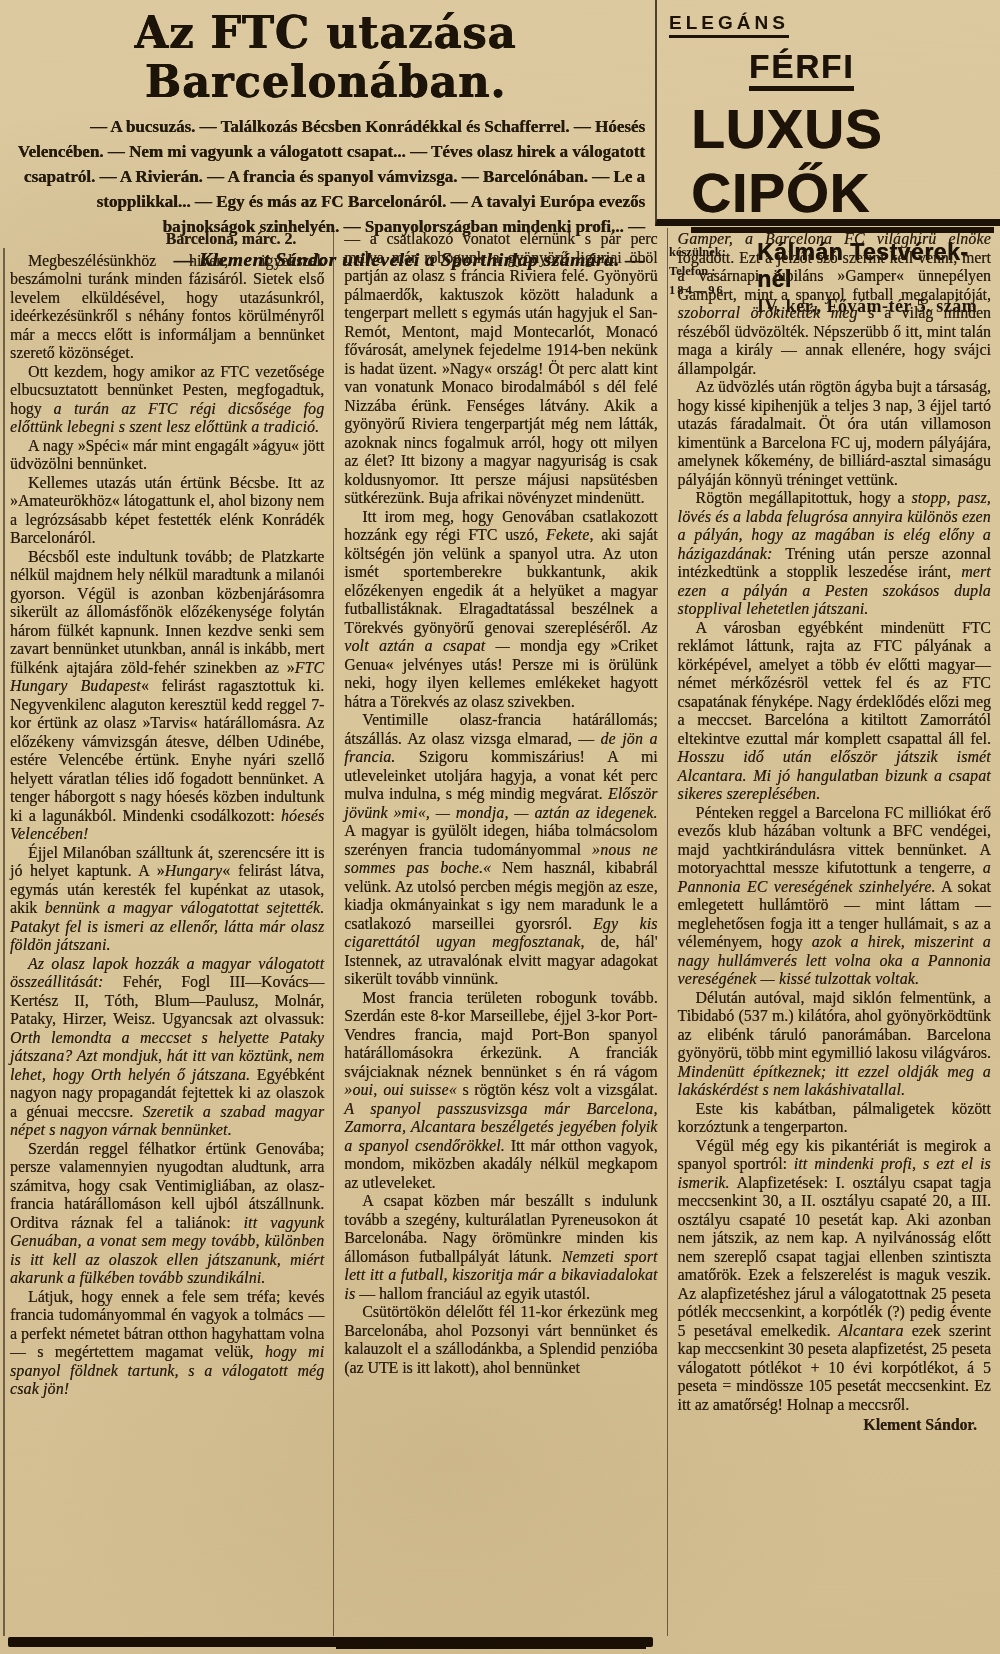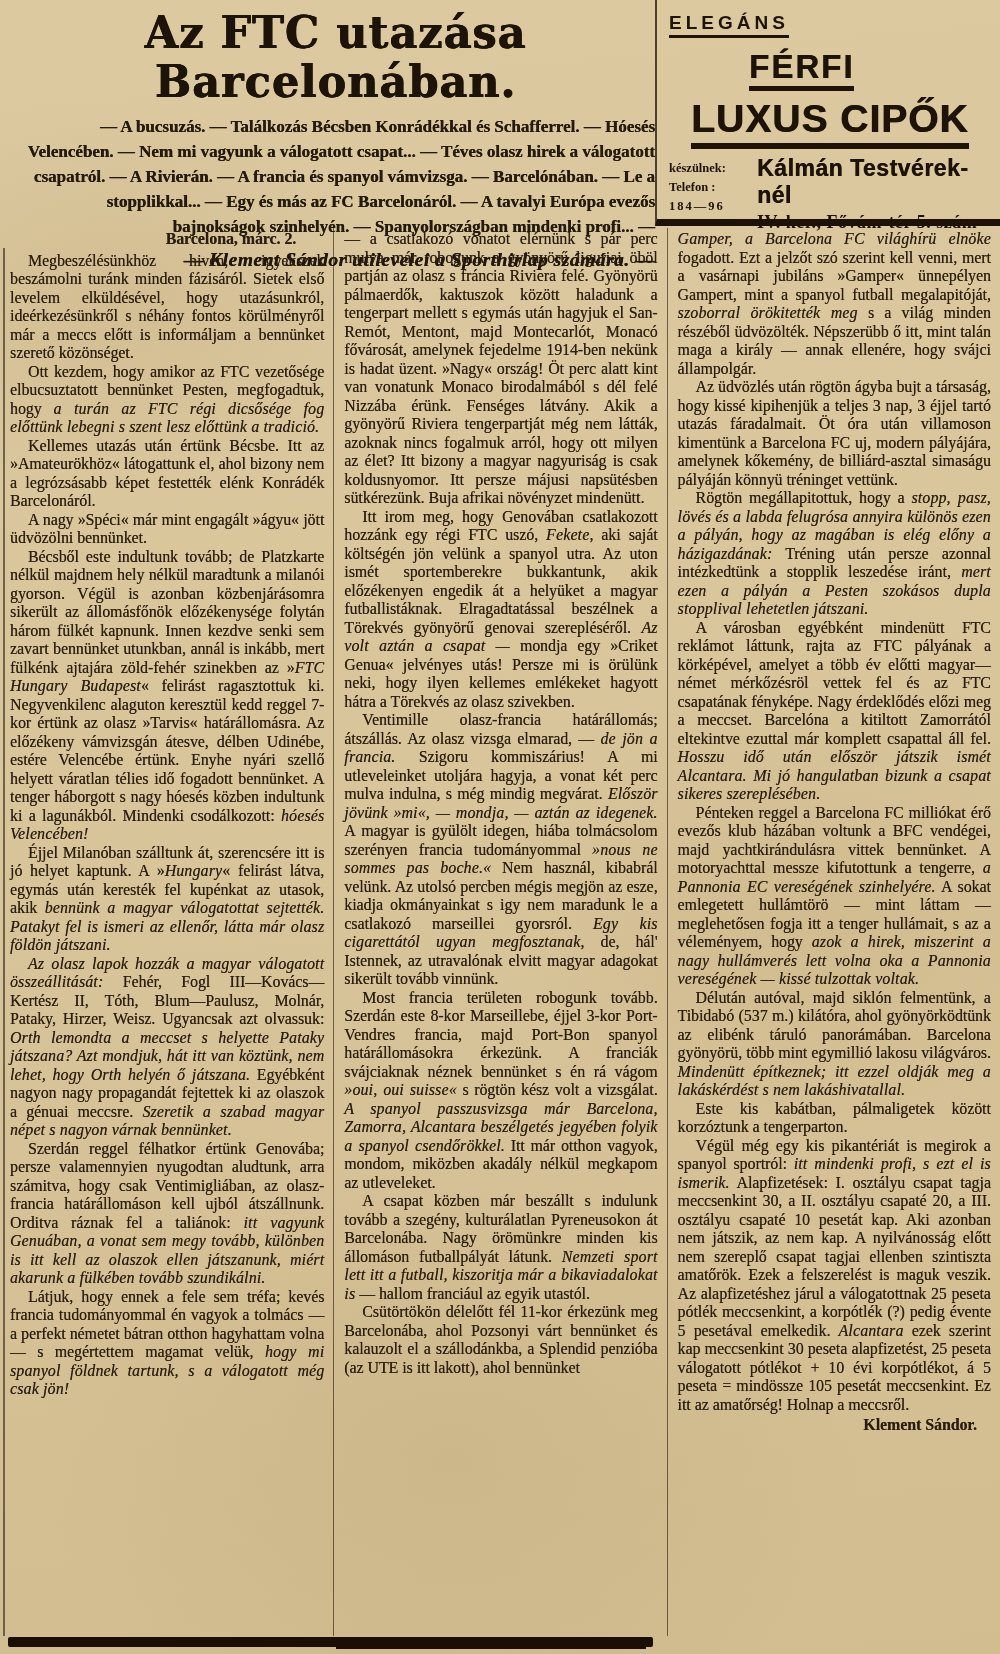--- a/index.html
+++ b/index.html
@@ -14,21 +14,20 @@
       radial-gradient(ellipse 420px 300px at 12% 18%, rgba(146,106,52,.10), transparent 65%),
       radial-gradient(ellipse 500px 380px at 82% 55%, rgba(150,110,58,.09), transparent 65%),
       radial-gradient(ellipse 600px 420px at 45% 88%, rgba(120,86,40,.08), transparent 70%),
       linear-gradient(175deg,#dcc99f 0%, #d8c59a 45%, #d2bd90 100%);
     font-family:"Liberation Serif","DejaVu Serif",serif;
   }
   
   .tophead {
     position:absolute; left:0; top:0; width:655px; height:228px;
     padding:10px 10px 0 6px;
-    margin-left:10px;
   }
   .title {
     font-family:"DejaVu Serif",serif;
     font-weight:bold; font-size:43px; line-height:1.1;
     text-align:center; letter-spacing:1px;
     color:#1c1309;
     text-shadow:.7px 0 0 currentColor, 0 .4px 0 currentColor;
     transform:scaleY(1.04);
     margin-bottom:9px;
   }
@@ -63,21 +62,21 @@
     display:inline-block;
     font-family:"Liberation Sans","DejaVu Sans",sans-serif;
     font-weight:bold; font-size:33px; letter-spacing:2px;
     border-bottom:5px solid #1d1308;
     text-shadow:.6px 0 0 currentColor;
   }
   .ad-luxus {
     margin:6px 0 0 22px;
     display:inline-block;
     font-family:"Liberation Sans","DejaVu Sans",sans-serif;
-    font-weight:bold; font-size:39px; letter-spacing:1px;
+    font-weight:bold; font-size:55px; letter-spacing:1px;
     border-bottom:6px solid #1d1308; padding-bottom:2px;
     text-shadow:.8px 0 0 currentColor;
   }
   .ad-bottom { display:flex; margin-top:6px; }
   .ad-left { width:88px; font-weight:bold; font-size:12.5px; line-height:1.5; padding-top:4px; }
   .ad-left .phone-num { font-weight:bold; letter-spacing:2px; }
   .ad-right { flex:1; }
   .ad-maker {
     font-family:"Liberation Sans","DejaVu Sans",sans-serif;
     font-weight:bold; font-size:23px; letter-spacing:.5px;
@@ -145,22 +144,22 @@
       </div>
     </div>
   </div>
 
   <div class="body-cols">
     <div class="col">
       <div class="dateline">Barcelona, márc. 2.</div>
       <div>
           <p class="para"><span>Megbeszélésünkhöz hiven, igyekszek beszámolni turánk minden fázisáról. Sietek első levelem elküldésével, hogy utazásunkról, ideérkezésünkről s néhány fontos körülményről már a meccs előtt is informáljam a bennünket szerető közönséget.</span></p>
           <p class="para"><span>Ott kezdem, hogy amikor az FTC vezetősége elbucsuztatott bennünket Pesten, megfogadtuk, hogy </span><i>a turán az FTC régi dicsősége fog előttünk lebegni s szent lesz előttünk a tradició.</i></p>
+          <p class="para"><span>A nagy »Spéci« már mint engagált »ágyu« jött üdvözölni bennünket.</span></p>
           <p class="para"><span>Kellemes utazás után értünk Bécsbe. Itt az »Amateurökhöz« látogattunk el, ahol bizony nem a legrózsásabb képet festették elénk Konrádék Barcelonáról.</span></p>
-          <p class="para"><span>A nagy »Spéci« már mint engagált »ágyu« jött üdvözölni bennünket.</span></p>
           <p class="para"><span>Bécsből este indultunk tovább; de Platzkarte nélkül majdnem hely nélkül maradtunk a milanói gyorson. Végül is azonban közbenjárásomra sikerült az állomásfőnök előzékenysége folytán három fülkét kapnunk. Innen kezdve senki sem zavart bennünket utunkban, annál is inkább, mert fülkénk ajtajára zöld-fehér szinekben az »</span><i>FTC Hungary Budapest</i><span>« felirást ragasztottuk ki. Negyvenkilenc alaguton keresztül kedd reggel 7-kor értünk az olasz »Tarvis« határállomásra. Az előzékeny vámvizsgán átesve, délben Udinébe, estére Velencébe értünk. Enyhe nyári szellő helyett váratlan télies idő fogadott bennünket. A tenger háborgott s nagy hóesés közben indultunk ki a lagunákból. Mindenki csodálkozott: </span><i>hóesés Velencében!</i></p>
           <p class="para"><span>Éjjel Milanóban szálltunk át, szerencsére itt is jó helyet kaptunk. A »</span><i>Hungary</i><span>« felirást látva, egymás után keresték fel kupénkat az utasok, akik </span><i>bennünk a magyar válogatottat sejtették. Patakyt fel is ismeri az ellenőr, látta már olasz földön játszani.</i></p>
           <p class="para"><i>Az olasz lapok hozzák a magyar válogatott összeállitását:</i><span> Fehér, Fogl III—Kovács—Kertész II, Tóth, Blum—Paulusz, Molnár, Pataky, Hirzer, Weisz. Ugyancsak azt olvassuk: </span><i>Orth lemondta a meccset s helyette Pataky játszana? Azt mondjuk, hát itt van köztünk, nem lehet, hogy Orth helyén ő játszana.</i><span> Egyébként nagyon nagy propagandát fejtettek ki az olaszok a génuai meccsre. </span><i>Szeretik a szabad magyar népet s nagyon várnak bennünket.</i></p>
           <p class="para"><span>Szerdán reggel félhatkor értünk Genovába; persze valamennyien nyugodtan aludtunk, arra számitva, hogy csak Ventimigliában, az olasz-francia határállomáson kell ujból átszállnunk. Orditva ráznak fel a taliánok: </span><i>itt vagyunk Genuában, a vonat sem megy tovább, különben is itt kell az olaszok ellen játszanunk, miért akarunk a fülkében tovább szundikálni.</i></p>
           <p class="para"><span>Látjuk, hogy ennek a fele sem tréfa; kevés francia tudományommal én vagyok a tolmács — a perfekt németet bátran otthon hagyhattam volna — s megértettem magamat velük, </span><i>hogy mi spanyol földnek tartunk, s a válogatott még csak jön!</i></p>
         </div>
     </div>
     <div class="col">
       <div>
           <p class="para noind"><span>— a csatlakozó vonatot elérnünk s pár perc mulva már robogunk a gyönyörű liguriai öböl partján az olasz s fráncia Riviera felé. Gyönyörü pálmaerdők, kaktuszok között haladunk a tengerpart mellett s egymás után hagyjuk el San-Remót, Mentont, majd Montecarlót, Monacó fővárosát, amelynek fejedelme 1914-ben nekünk is hadat üzent. »Nagy« ország! Öt perc alatt kint van vonatunk Monaco birodalmából s dél felé Nizzába érünk. Fenséges látvány. Akik a gyönyörű Riviera tengerpartját még nem látták, azoknak nincs fogalmuk arról, hogy ott milyen az élet? Itt bizony a magyar nagyuriság is csak koldusnyomor. Itt persze májusi napsütésben sütkérezünk. Buja afrikai növényzet mindenütt.</span></p>

